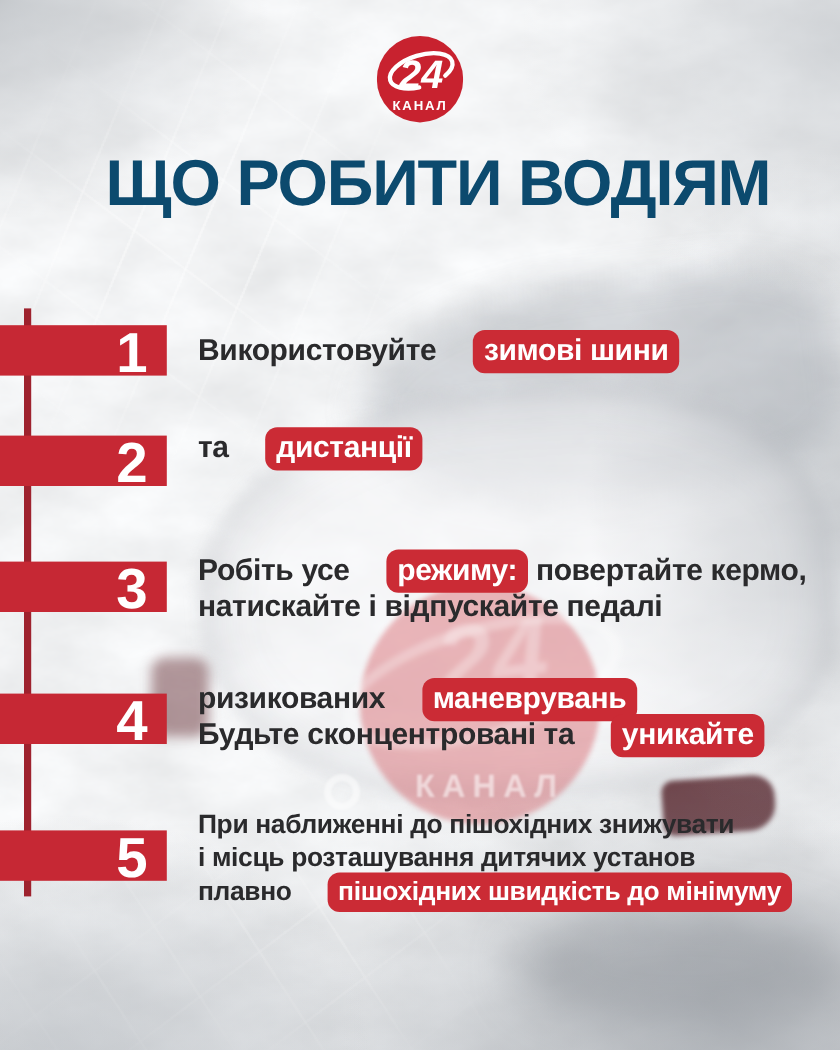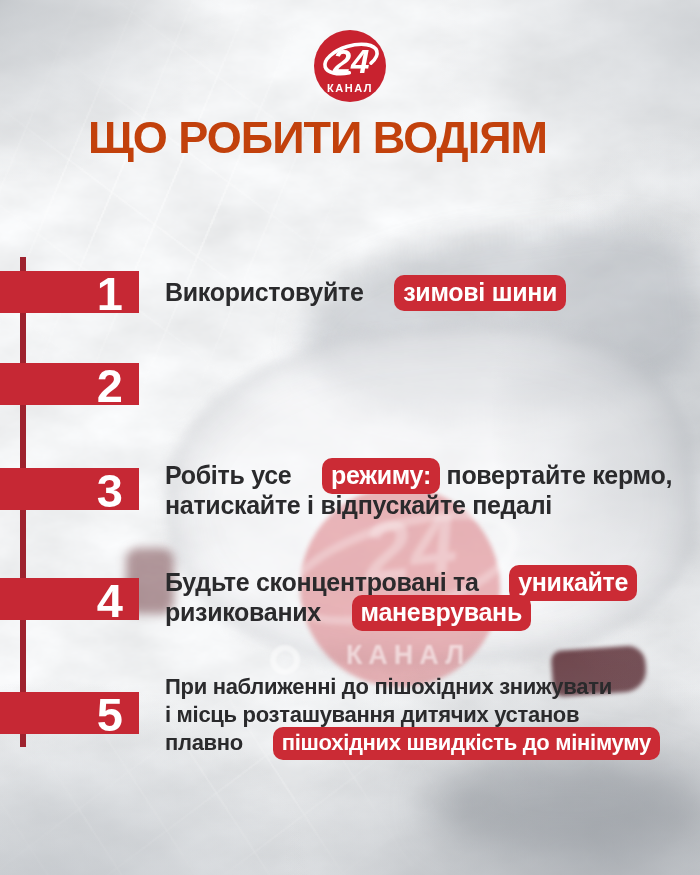--- a/index.html
+++ b/index.html
@@ -58,23 +58,23 @@
   .wm-ring{position:absolute;left:270px;top:645px;width:30px;height:30px;border-radius:50%;
     border:6px solid rgba(255,255,255,.5);filter:blur(1px);box-sizing:border-box;}
   .wm-number{position:absolute;left:330px;top:500px;width:160px;text-align:center;
     font-size:84px;font-weight:bold;font-style:italic;color:rgba(255,255,255,.30);
     filter:blur(2px);transform:rotate(-6deg);}
   .wm-label{position:absolute;left:318px;top:640px;width:180px;text-align:center;
     font-size:27px;font-weight:bold;color:rgba(255,255,255,.55);letter-spacing:6px;filter:blur(1px);}
   
   .logo{position:absolute;left:314px;top:28px;width:72px;height:76px;}
   
-  .title{position:absolute;left:88px;top:111px;margin:0;
-    font-size:45px;line-height:54px;font-weight:bold;letter-spacing:-1px;
-    color:#c2410c;}
+  .title{position:absolute;left:88px;top:126px;margin:0;
+    font-size:54px;line-height:54px;font-weight:bold;letter-spacing:-1px;
+    color:#0c4a6e;}
   
   .timeline{position:absolute;left:20px;top:257px;width:6px;height:490px;background:var(--timeline,#9e222e);}
   .item{position:absolute;left:0;width:100%;}
   .item-1{top:271px}.item-2{top:363px}.item-3{top:468px}.item-4{top:578px}.item-5{top:692px}
   .num-block{position:absolute;left:0;top:0;width:139px;height:42px;background:var(--accent,#c62834);
     display:flex;align-items:center;justify-content:flex-end;padding-right:16px;box-sizing:border-box;}
   .num{font-size:47px;font-weight:bold;color:#fff;line-height:1;transform:translateY(1px);}
   .text{position:absolute;left:165px;width:535px;
     font-size:25px;font-weight:bold;letter-spacing:-0.3px;
     color:var(--text,#2a2a2c);line-height:30px;}
@@ -128,38 +128,39 @@
     </div>
     <div class="text">
           <div class="line"><span class="plain">Використовуйте</span> <span class="hl">зимові шини</span></div>
         </div>
   </div>
       <div class="item item-2">
     <div class="num-block">
       <span class="num">2</span>
     </div>
     <div class="text">
+          <div class="line"><span class="plain">та</span> <span class="hl">дистанції</span></div>
         </div>
   </div>
       <div class="item item-3">
     <div class="num-block">
       <span class="num">3</span>
     </div>
     <div class="text">
           <div class="line"><span class="plain">Робіть усе</span> <span class="hl">режиму:</span> <span class="plain">повертайте кермо,</span></div>
           <div class="line"><span class="plain">натискайте і відпускайте педалі</span></div>
         </div>
   </div>
       <div class="item item-4">
     <div class="num-block">
       <span class="num">4</span>
     </div>
     <div class="text">
+          <div class="line"><span class="plain">ризикованих</span> <span class="hl">маневрувань</span></div>
           <div class="line"><span class="plain">Будьте сконцентровані та</span> <span class="hl">уникайте</span></div>
-          <div class="line"><span class="plain">ризикованих</span> <span class="hl">маневрувань</span></div>
         </div>
   </div>
       <div class="item item-5 small">
     <div class="num-block">
       <span class="num">5</span>
     </div>
     <div class="text">
           <div class="line"><span class="plain">При наближенні до пішохідних знижувати</span></div>
           <div class="line"><span class="plain">і місць розташування дитячих установ</span></div>
           <div class="line"><span class="plain">плавно</span> <span class="hl">пішохідних швидкість до мінімуму</span></div>

